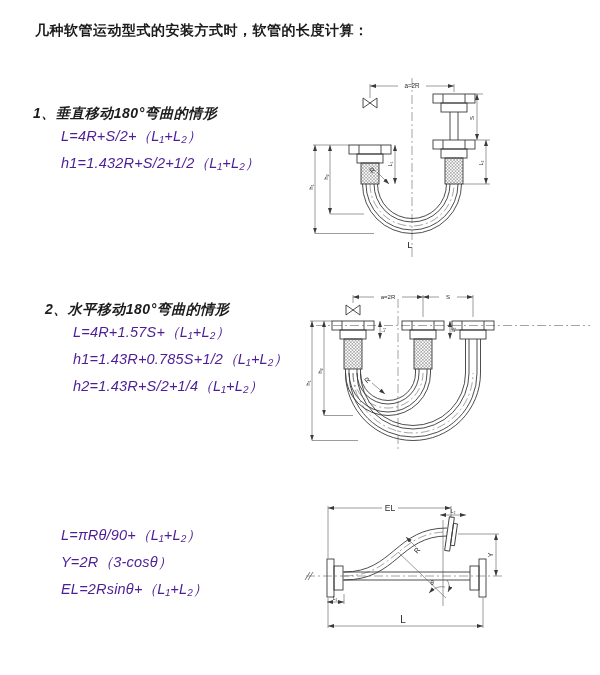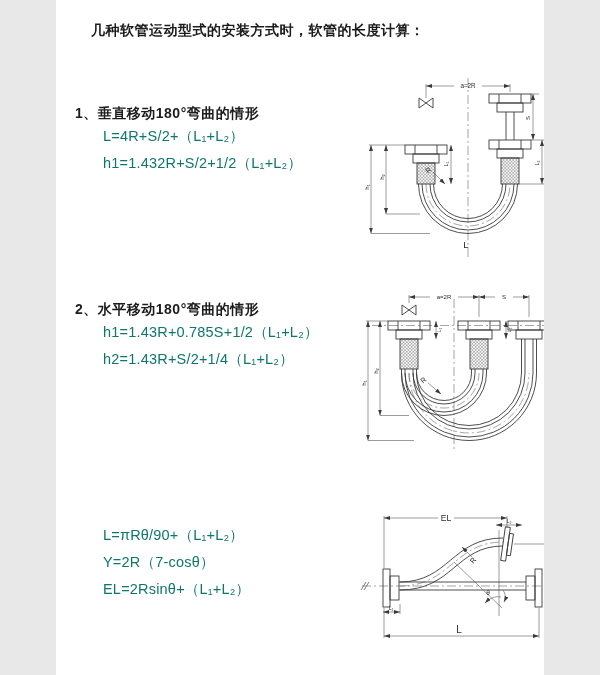--- a/index.html
+++ b/index.html
@@ -1,38 +1,38 @@
 <!DOCTYPE html>
 <html><head>
 <meta charset="utf-8">
 <style>
   html,body{margin:0;padding:0;background:#e8e8e8;}
   .page{
-    width:488px;height:675px;position:relative;background:#ffffff;
+    width:600px;height:675px;position:relative;background:#ffffff;
     font-family:"Liberation Sans","DejaVu Sans",sans-serif;color:#1c1c1c;
     overflow:hidden;margin:0 auto;
   }
   .title{
     position:absolute;left:35px;top:22px;font-size:14px;font-weight:700;
     letter-spacing:.5px;white-space:nowrap;
   }
-  .sec{position:absolute;left:19px;width:275px;}
+  .sec{position:absolute;left:33px;width:275px;font-style:italic;}
   .sec .hd{font-size:14px;font-weight:700;letter-spacing:.5px;white-space:nowrap;}
   .sec .f{
     font-size:14.5px;font-weight:400;padding-left:28px;line-height:27px;
-    letter-spacing:.2px;white-space:nowrap;color:#0f766e;
+    letter-spacing:.2px;white-space:nowrap;color:#4c1d95;
   }
   .sec .f:first-of-type{margin-top:6px;}
   #sec1{top:105px;}
-  #sec2{top:301px;}
+  #sec2{top:301px;margin-left:12px;}
   #sec3{top:516px;}
   .diag{position:absolute;}
   #d1{left:302px;top:72px;}
   #d2{left:298px;top:283px;}
-  #d3{left:298px;top:498px;}
+  #d3{left:298px;top:488px;}
   svg{display:block;overflow:visible;}
   svg .draw{stroke:#3a3a3a;stroke-width:.9;fill:none;}
   svg .thin{stroke:#4a4a4a;stroke-width:.55;fill:none;}
   svg .cl{stroke:#5a5a5a;stroke-width:.55;fill:none;stroke-dasharray:9 3 2 3;}
   svg text{fill:#2a2a2a;stroke:none;font-family:"Liberation Sans","DejaVu Sans",sans-serif;}
 </style>
 </head>
 <body>
 
 <div class="page">
@@ -40,27 +40,28 @@
   <div class="title">几种软管运动型式的安装方式时，软管的长度计算：</div>
 
   <div class="sec" id="sec1">
     <div class="hd">1、垂直移动180°弯曲的情形</div>
     <div class="f">L=4R+S/2+（L₁+L₂）</div>
     <div class="f">h1=1.432R+S/2+1/2（L₁+L₂）</div>
   </div>
 
   <div class="sec" id="sec2">
     <div class="hd">2、水平移动180°弯曲的情形</div>
+    <div class="f">L=4R+1.57S+（L₁+L₂）</div>
     <div class="f">h1=1.43R+0.785S+1/2（L₁+L₂）</div>
     <div class="f">h2=1.43R+S/2+1/4（L₁+L₂）</div>
   </div>
 
   <div class="sec" id="sec3">
     <div class="f">L=πRθ/90+（L₁+L₂）</div>
-    <div class="f">Y=2R（7-cosθ）</div>
+    <div class="f">Y=2R（3-cosθ）</div>
     <div class="f">EL=2Rsinθ+（L₁+L₂）</div>
   </div>
 
   <div class="diag" id="d1">
     <svg width="290" height="195" viewBox="0 0 290 195">
       <defs>
         <marker id="ar1" markerUnits="userSpaceOnUse" markerWidth="7" markerHeight="5" refX="6" refY="2" orient="auto-start-reverse">
           <path d="M0,0 L6,2 L0,4 z" fill="#3a3a3a"></path>
         </marker>
         <pattern id="hb1" patternUnits="userSpaceOnUse" width="3.2" height="3.2">

